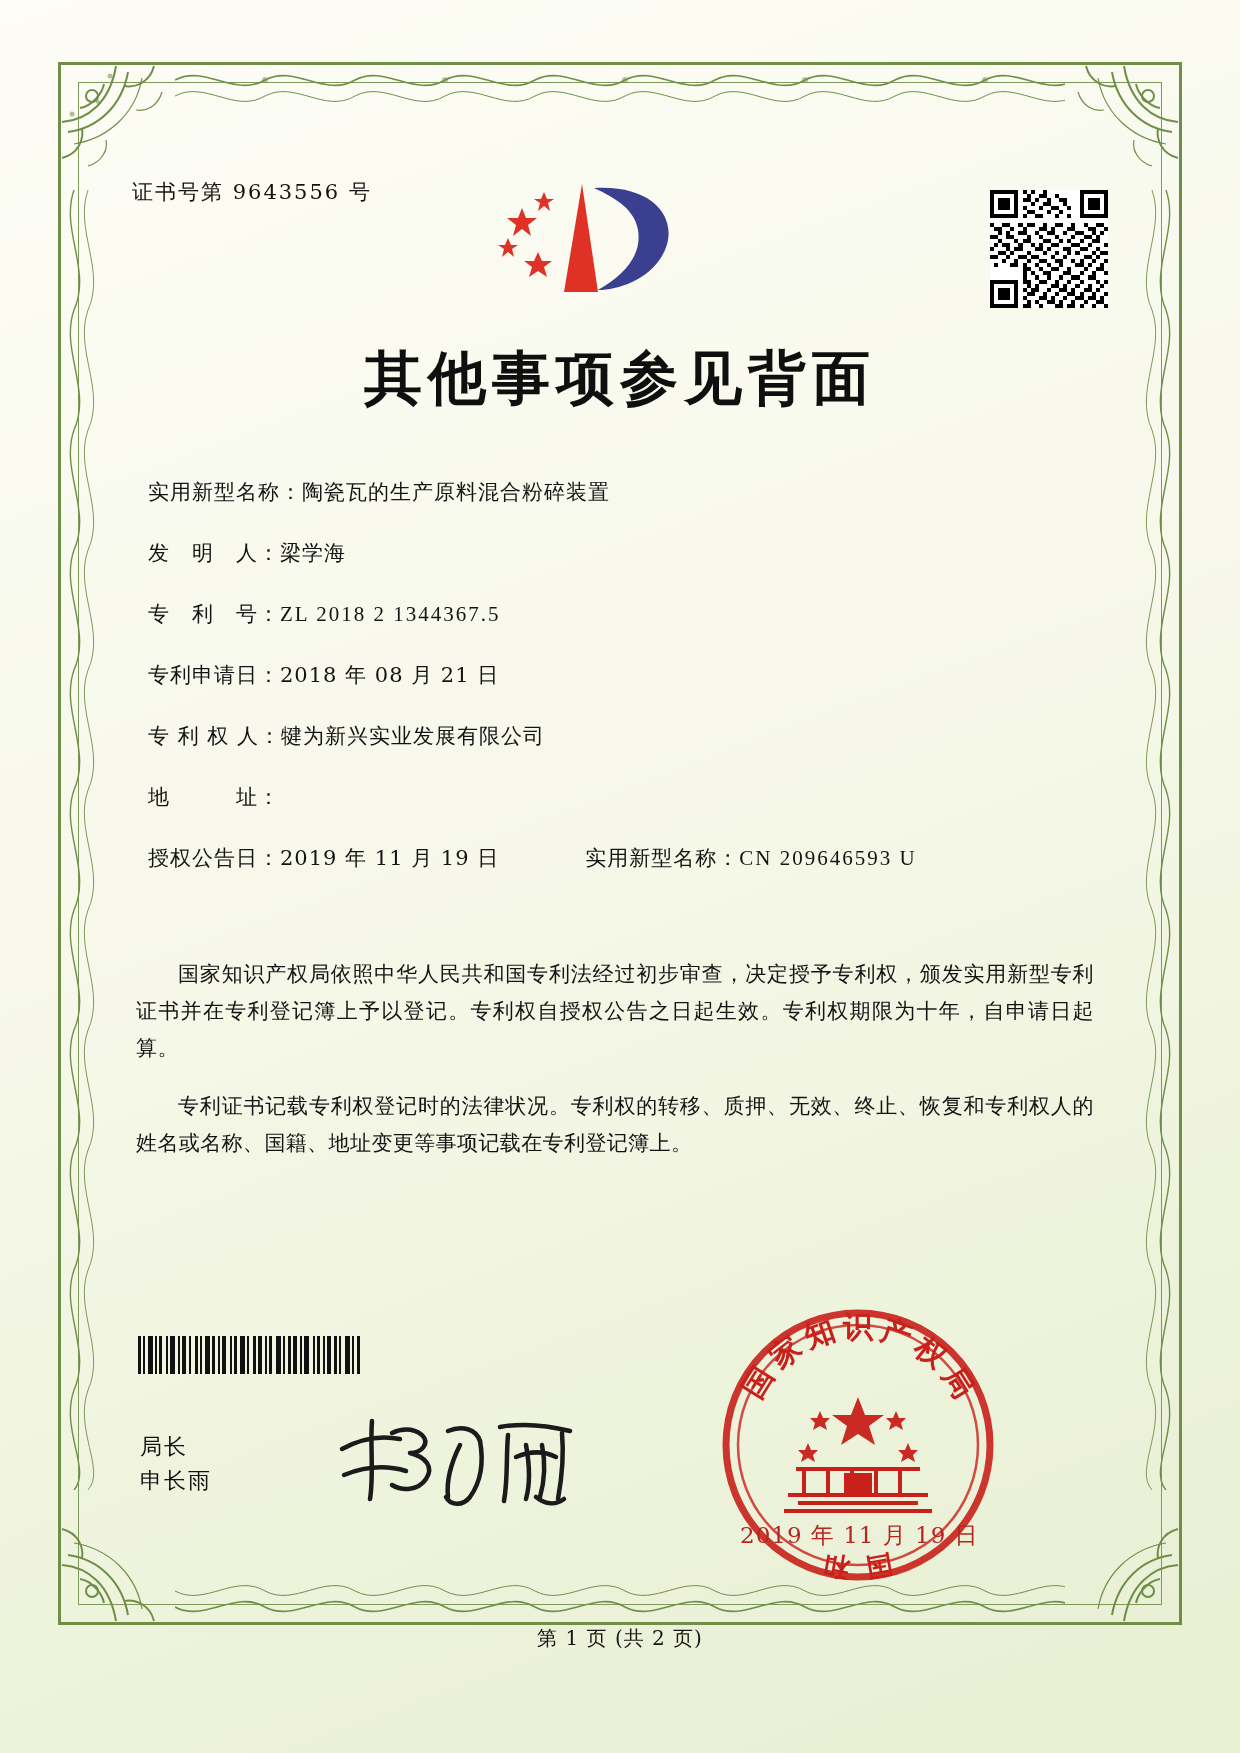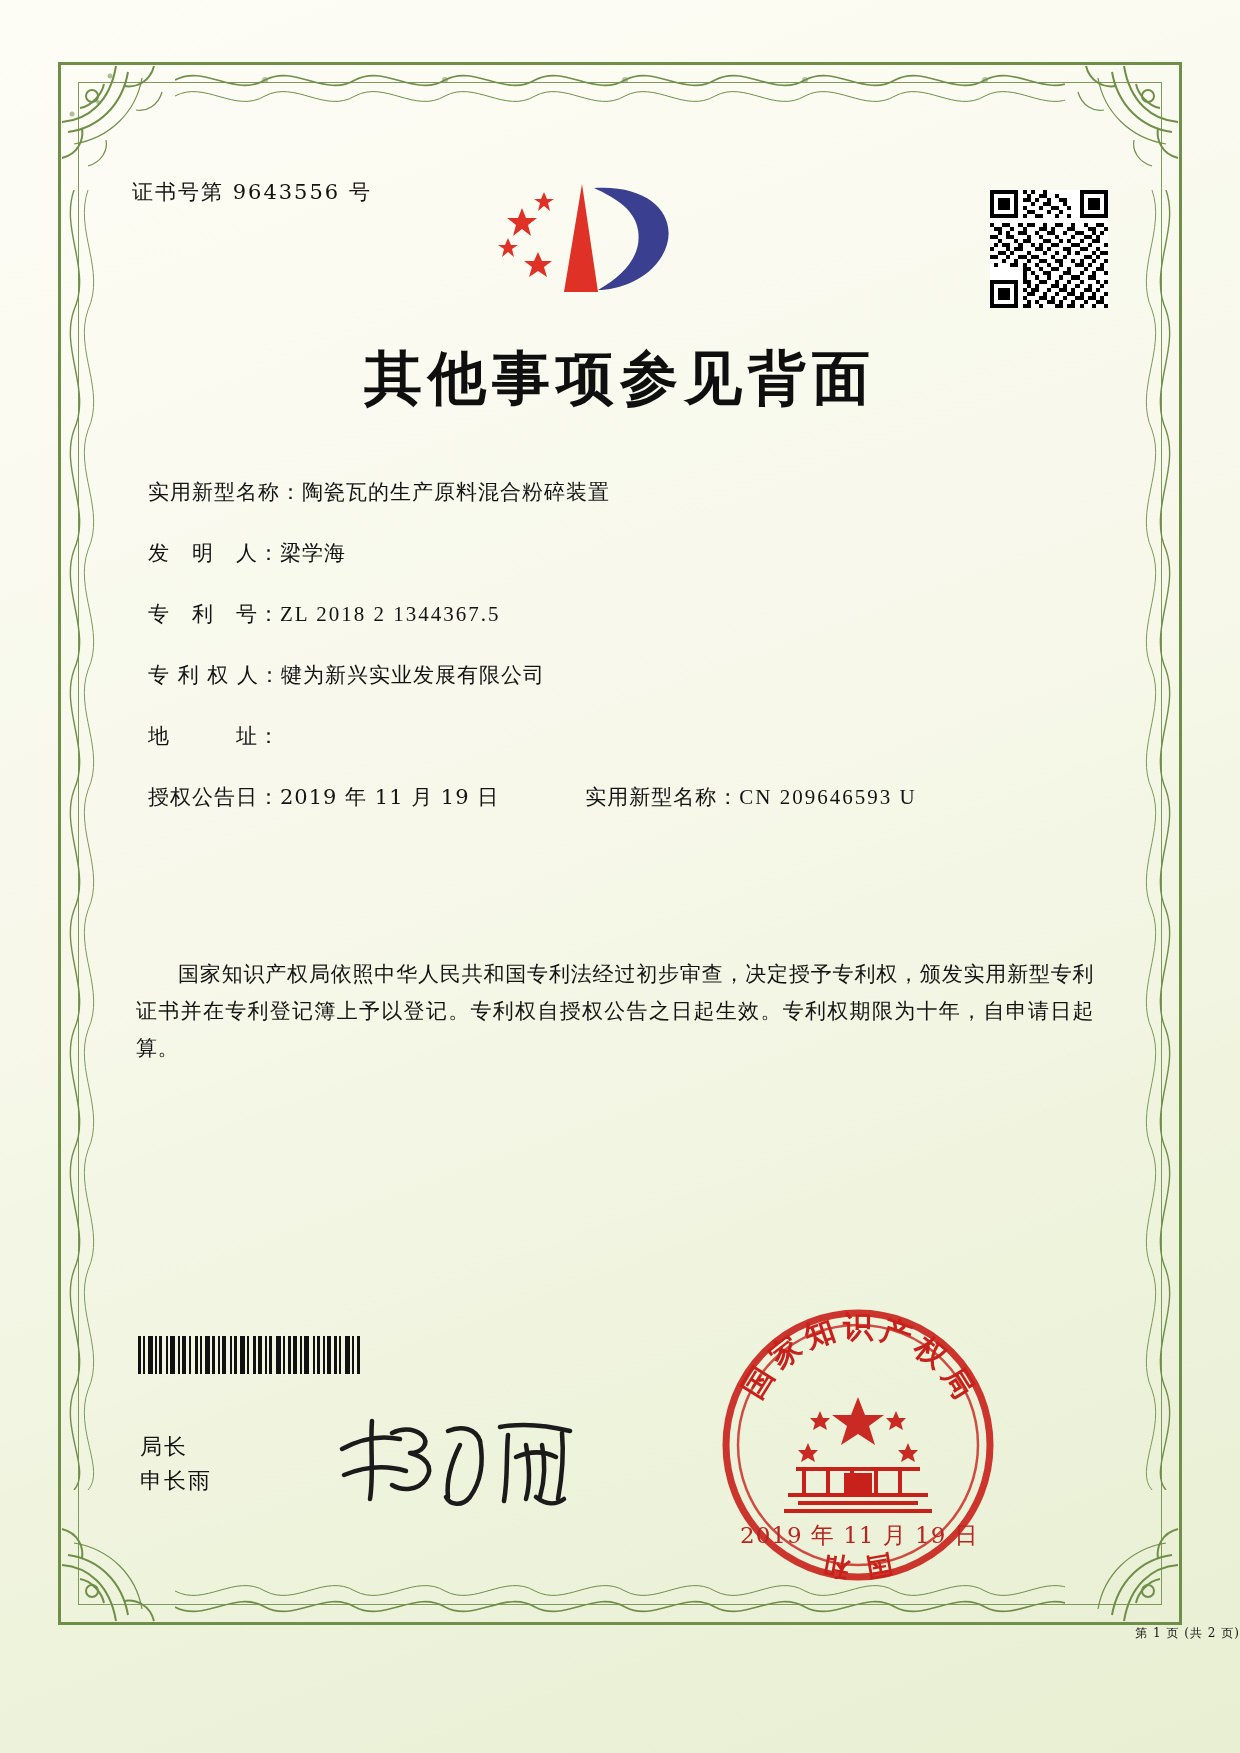--- a/index.html
+++ b/index.html
@@ -220,22 +220,22 @@
     letter-spacing: 1px;
     color: #b6251f;
     font-family: "DejaVu Serif", serif;
   }
 
   
   .page-num {
     position: absolute;
     left: 0; right: 0;
     top: 1625px;
-    text-align: right;
-    font-size: 12px;
+    text-align: center;
+    font-size: 20px;
     color: #141414;
     font-family: "DejaVu Serif", serif;
     letter-spacing: 1px;
   }
   .back-note {
     position: absolute;
     left: 0; right: 0;
     top: 1690px;
     text-align: center;
     font-size: 20px;
@@ -589,37 +589,42 @@
     </div>
     <div class="field-row">
       <span class="field-label">发　明　人：</span>
       <span class="field-value">梁学海</span>
     </div>
     <div class="field-row">
       <span class="field-label">专　利　号：</span>
       <span class="field-value mono">ZL 2018 2 1344367.5</span>
     </div>
     <div class="field-row">
+      <span class="field-label">专利申请日：</span>
+      <span class="field-value">2018 年 08 月 21 日</span>
+    </div>
+    <div class="field-row">
       <span class="field-label">专 利 权 人：</span>
       <span class="field-value">犍为新兴实业发展有限公司</span>
     </div>
     <div class="field-row">
       <span class="field-label">地　　　址：</span>
     </div>
     <div class="field-row split">
       <span class="field-label">授权公告日：</span>
       <span class="field-value">2019 年 11 月 19 日</span>
       <span class="spacer"></span>
       <span class="field-label">实用新型名称：</span>
       <span class="field-value mono">CN 209646593 U</span>
     </div>
   </div>
 
   <div class="para-block">
     <p class="para">国家知识产权局依照中华人民共和国专利法经过初步审查，决定授予专利权，颁发实用新型专利证书并在专利登记簿上予以登记。专利权自授权公告之日起生效。专利权期限为十年，自申请日起算。</p>
+    <p class="para">专利证书记载专利权登记时的法律状况。专利权的转移、质押、无效、终止、恢复和专利权人的姓名或名称、国籍、地址变更等事项记载在专利登记簿上。</p>
   </div>
 
   <div class="barcode">
     <i style="width:3px"></i>
       <i style="width:2px;background:transparent"></i>
     <i style="width:2px"></i>
       <i style="width:3px;background:transparent"></i>
     <i style="width:5px"></i>
       <i style="width:2px;background:transparent"></i>
     <i style="width:2px"></i>

